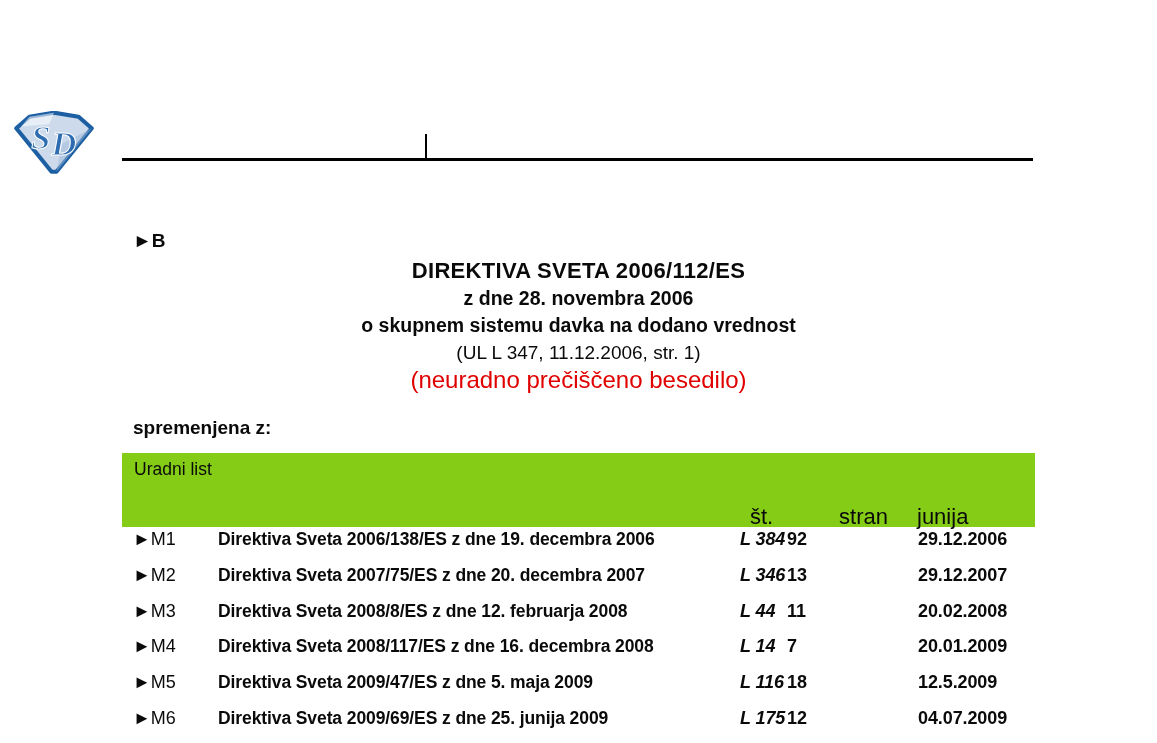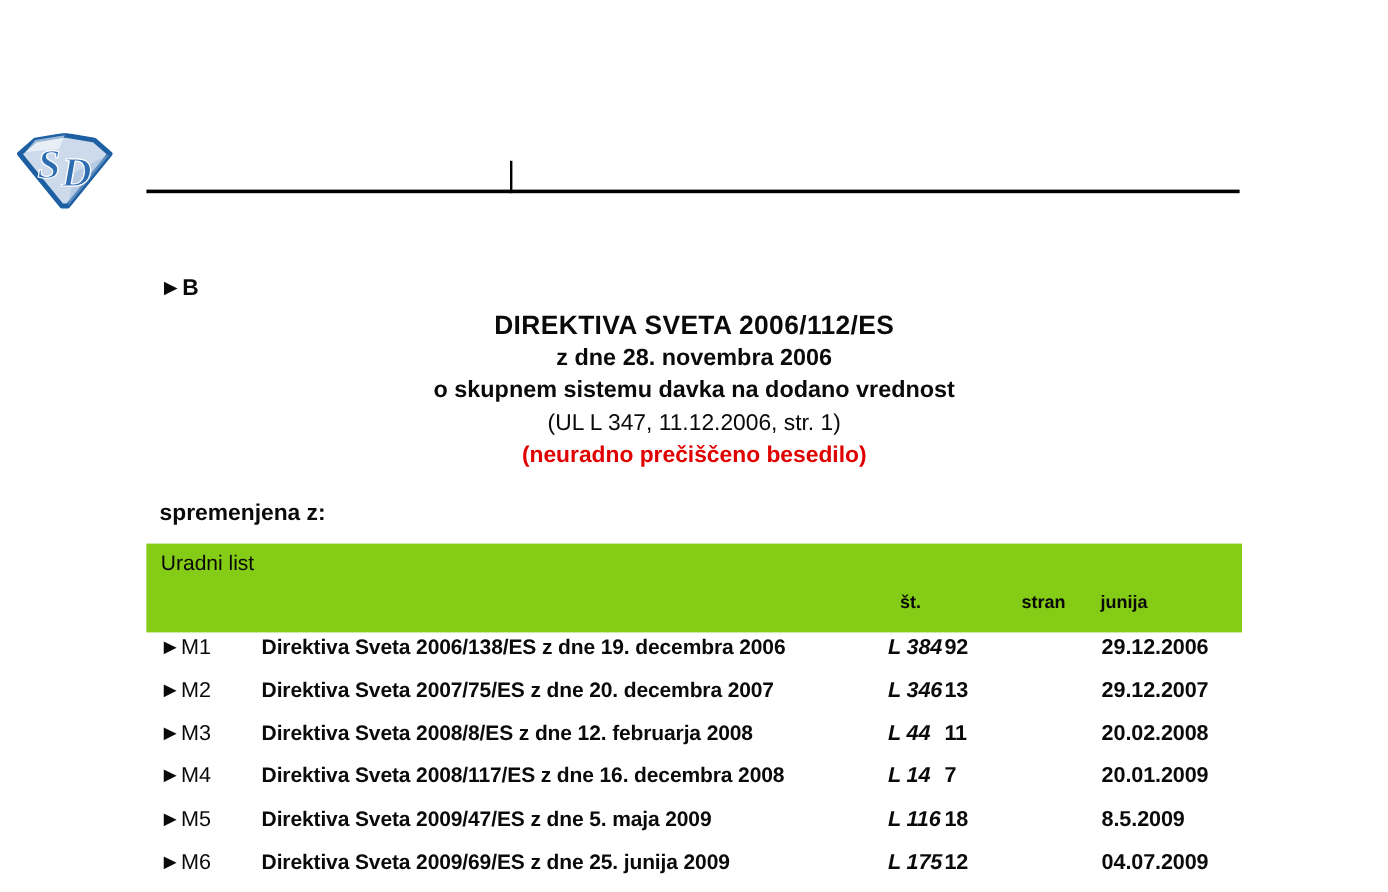--- a/index.html
+++ b/index.html
@@ -27,32 +27,32 @@
 
   
   .marker-b { position: absolute; left: 133px; top: 230px; font-size: 19px; font-weight: 700; }
 
   
   .title-block { position: absolute; left: 122px; top: 256px; width: 913px; text-align: center; }
   .title-block .t1 { font-size: 22px; font-weight: 700; line-height: 29px; letter-spacing: 0.3px; }
   .title-block .t2 { font-size: 19.5px; font-weight: 700; line-height: 27px; }
   .title-block .t3 { font-size: 19.5px; font-weight: 700; line-height: 27px; }
   .title-block .t4 { font-size: 19px;   font-weight: 400; line-height: 27px; }
-  .title-block .t5 { font-size: 19px; font-weight: 700; line-height: 27px; }
+  .title-block .t5 { font-size: 24px; font-weight: 400; line-height: 27px; }
 
   
   .amended { position: absolute; left: 133px; top: 417px; font-size: 19px; font-weight: 600; }
 
   
   .thead {
     position: absolute; left: 122px; top: 453px; width: 913px; height: 74px;
     background: #84cc16;
   }
   .thead .uradni { position: absolute; left: 12px; top: 6px; font-size: 17.5px; font-weight: 400; }
-  .thead .ch { position: absolute; top: 41px; font-size: 15px; font-weight: 700; }
+  .thead .ch { position: absolute; top: 51px; font-size: 22px; font-weight: 400; }
   .thead .ch-st    { left: 628px; }
   .thead .ch-stran { left: 700px; width: 66px; text-align: right; }
   .thead .ch-datum { left: 795px; }
 
   
   .trow {
     position: absolute; left: 122px; width: 913px; height: 22px;
     font-size: 17.5px; font-weight: 600; letter-spacing: -0.1px; white-space: nowrap;
   }
   .trow:nth-of-type(1) { top: 529px; }
@@ -133,21 +133,21 @@
       <span class="desc">Direktiva Sveta 2008/117/ES z dne 16. decembra 2008</span>
       <span class="num">L 14</span>
       <span class="pg">7</span>
       <span class="dt">20.01.2009</span>
     </div>
     <div class="trow">
       <span class="mk">►M5</span>
       <span class="desc">Direktiva Sveta 2009/47/ES z dne 5. maja 2009</span>
       <span class="num">L 116</span>
       <span class="pg">18</span>
-      <span class="dt">8.5.2009</span>
+      <span class="dt">12.5.2009</span>
     </div>
     <div class="trow">
       <span class="mk">►M6</span>
       <span class="desc">Direktiva Sveta 2009/69/ES z dne 25. junija 2009</span>
       <span class="num">L 175</span>
       <span class="pg">12</span>
       <span class="dt">04.07.2009</span>
     </div>
   </div>
 

